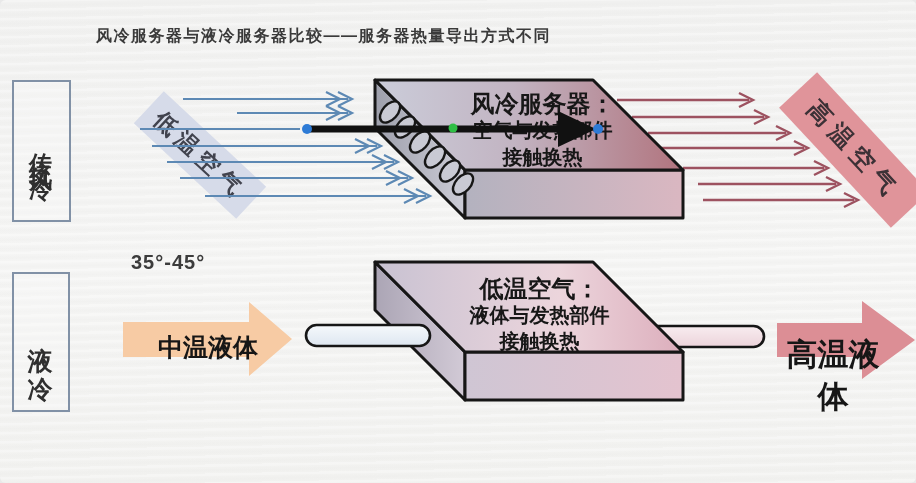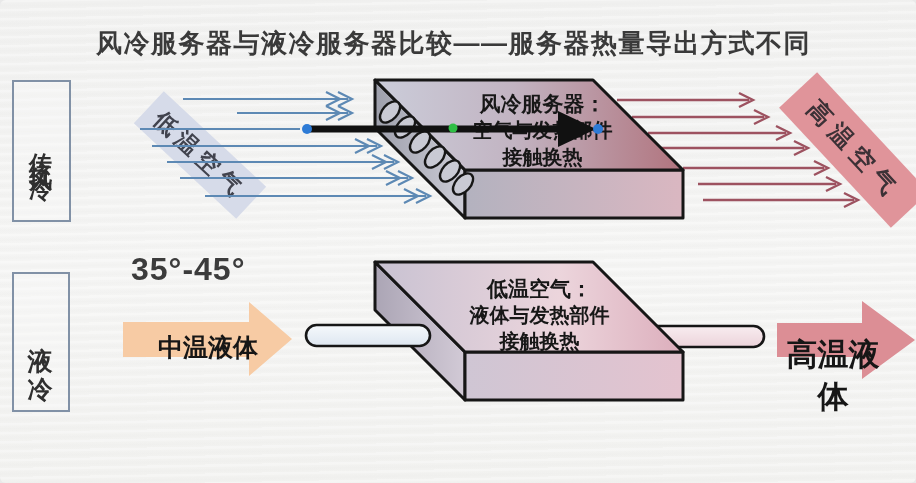--- a/index.html
+++ b/index.html
@@ -7,21 +7,21 @@
     position:relative;width:916px;height:483px;overflow:hidden;border-radius:6px;
     font-family:"Liberation Sans","DejaVu Sans",sans-serif;
     background:linear-gradient(180deg,#f1f1f0 0%,#f5f5f4 55%,#f2f2f0 100%);
   }
   .stage::before{
     content:"";position:absolute;inset:0;pointer-events:none;opacity:.5;
     background:repeating-linear-gradient(179deg,rgba(255,255,255,.55) 0 2px,rgba(255,255,255,0) 3px,rgba(226,226,224,.30) 6px,rgba(255,255,255,0) 9px);
   }
   .abs{position:absolute;}
   .title{
-    left:96px;top:26px;font-size:26px;font-weight:700;letter-spacing:1.5px;color:#3a3a3a;
+    left:96px;top:26px;font-size:16px;font-weight:700;letter-spacing:1.5px;color:#3a3a3a;
     white-space:nowrap;z-index:3;
   }
   .row-label{
     border:2px solid #8191a6;display:flex;align-items:center;justify-content:center;
     color:#2f2f2f;font-weight:700;z-index:3;background:rgba(250,250,250,.35);
   }
   .row-label span{writing-mode:vertical-rl;text-orientation:upright;display:block;}
   .row-label.air{left:12px;top:80px;width:55px;height:138px;}
   .row-label.air span{font-size:23px;letter-spacing:8px;}
   .row-label.liquid{left:12px;top:272px;width:54px;height:136px;}
@@ -37,22 +37,22 @@
     left:772px;top:124px;width:164px;height:52px;transform:rotate(47deg);
     background:#e0949a;color:#3c3136;font-size:24px;letter-spacing:7px;
   }
   svg.diagram{position:absolute;inset:0;z-index:2;pointer-events:none;}
   svg.overlay{position:absolute;inset:0;z-index:4;pointer-events:none;}
   .caption{
     text-align:center;font-weight:700;color:#171717;z-index:3;
   }
   .caption.air{left:440px;top:90px;width:205px;font-size:20px;line-height:27px;}
   .caption.liquid{left:437px;top:276px;width:205px;font-size:20px;line-height:26px;}
-  .caption .l1{font-size:21px;}
-  .temp-range{left:131px;top:251px;font-size:32px;font-weight:600;color:#3c3c3c;letter-spacing:1px;z-index:3;}
+  .caption .l1{font-size:24px;}
+  .temp-range{left:131px;top:251px;font-size:20px;font-weight:600;color:#3c3c3c;letter-spacing:1px;z-index:3;}
   .flow-label{font-weight:700;color:#161616;text-align:center;z-index:3;margin-top:6px;}
   .flow-label.inlet-liquid{left:152px;top:325px;width:112px;font-size:25px;}
   .flow-label.outlet-liquid{left:783px;top:328px;width:100px;font-size:31px;}
 </style>
 </head>
 <body>
 
 <div class="stage">
 
   <div class="abs title">风冷服务器与液冷服务器比较——服务器热量导出方式不同</div>

